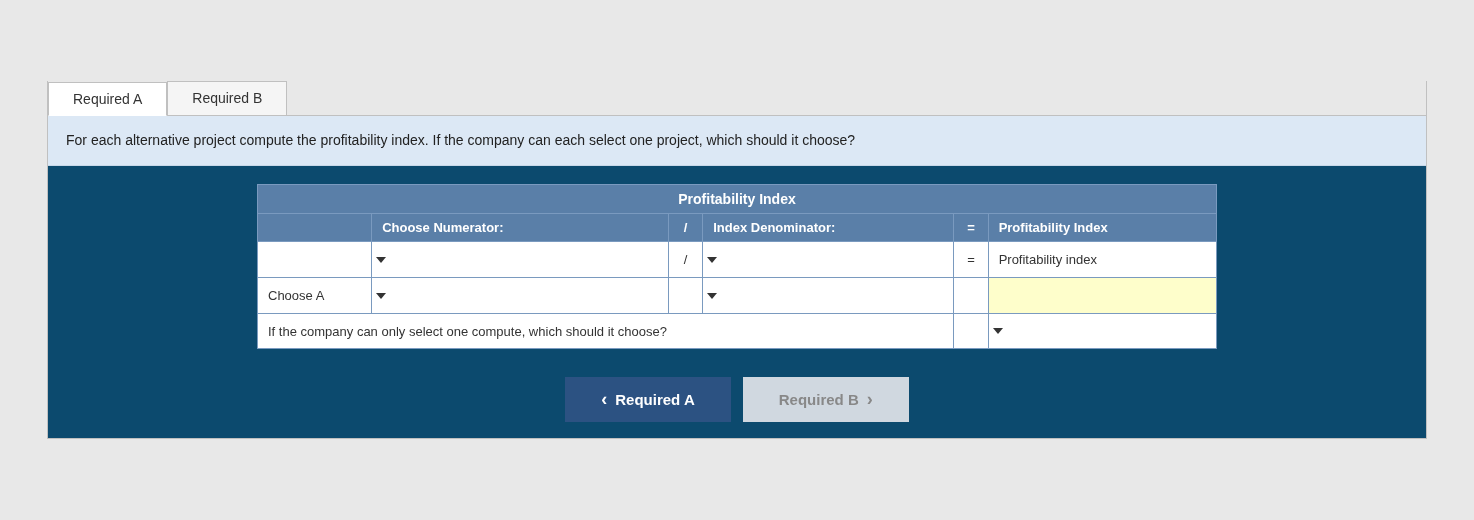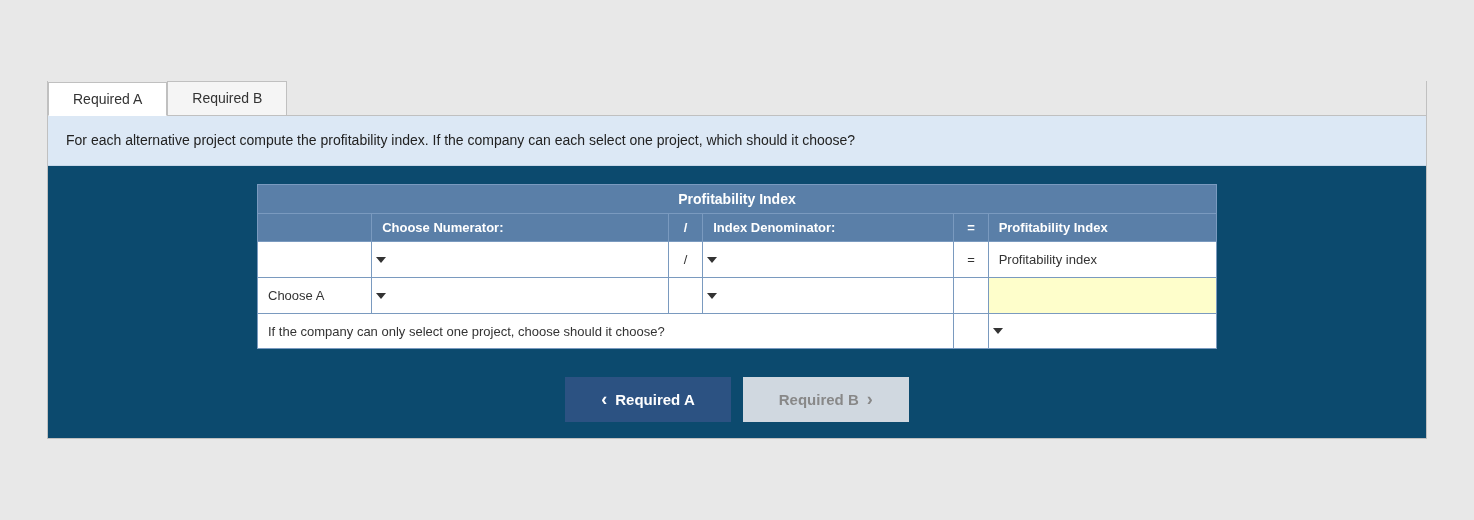--- a/index.html
+++ b/index.html
@@ -289,21 +289,21 @@
         </td>
         <td class="equals-cell"></td>
         <td class="yellow-cell">
           <input class="input-field" type="text" style="background: rgb(254, 254, 203);">
         </td>
       </tr>
 
 
       <tr class="question-row">
         <td class="question-text-cell" colspan="4">
-          <span>If the company can only select one project, choose should it choose?</span>
+          <span>If the company can only select one compute, which should it choose?</span>
         </td>
         <td class="equals-cell"></td>
         <td class="question-input-cell">
           <div class="dropdown-cell">
             <span class="dropdown-arrow"></span>
             <input class="input-field" type="text" style="">
           </div>
         </td>
       </tr>
     </tbody>

